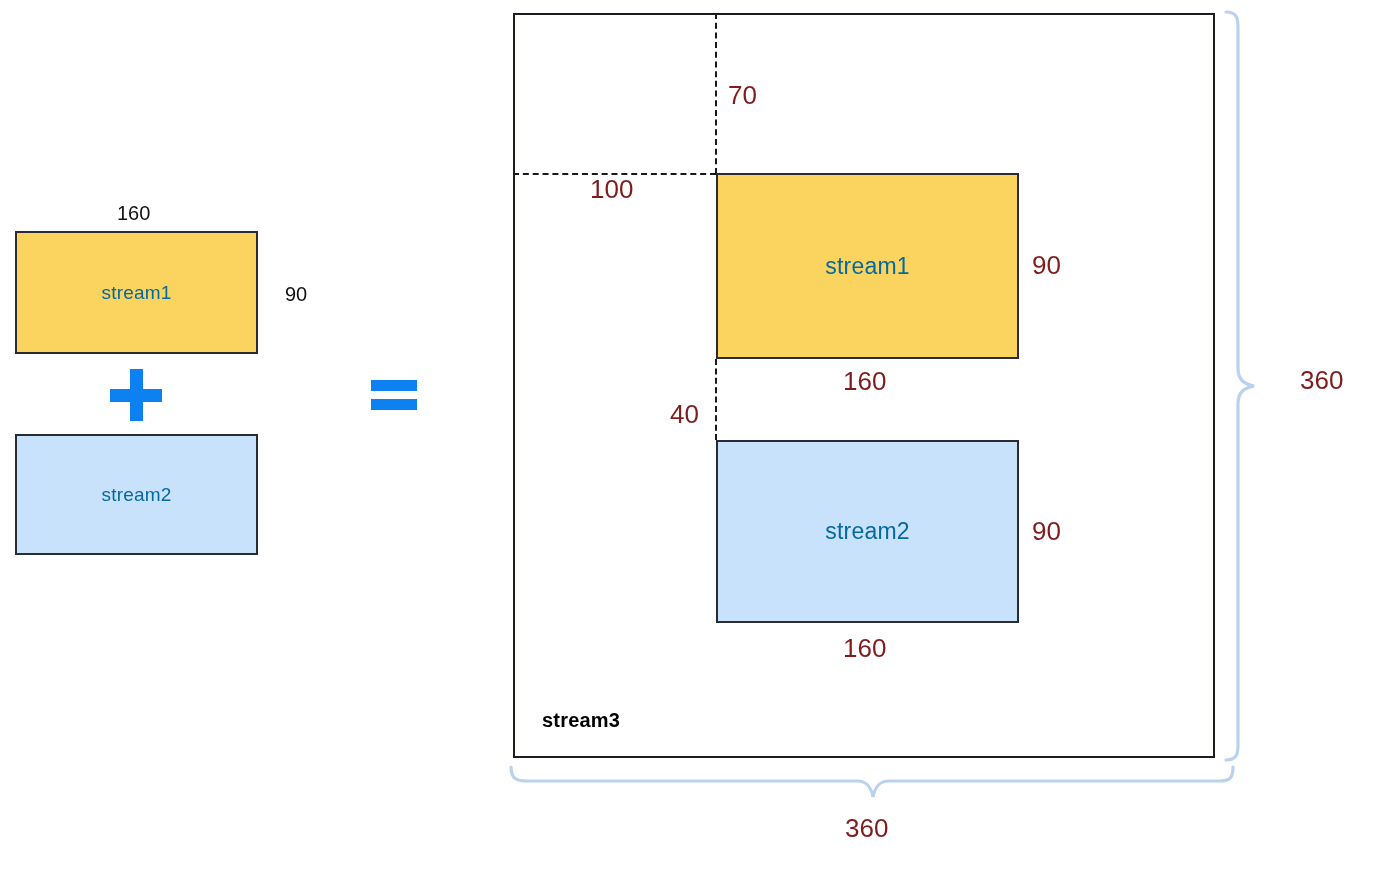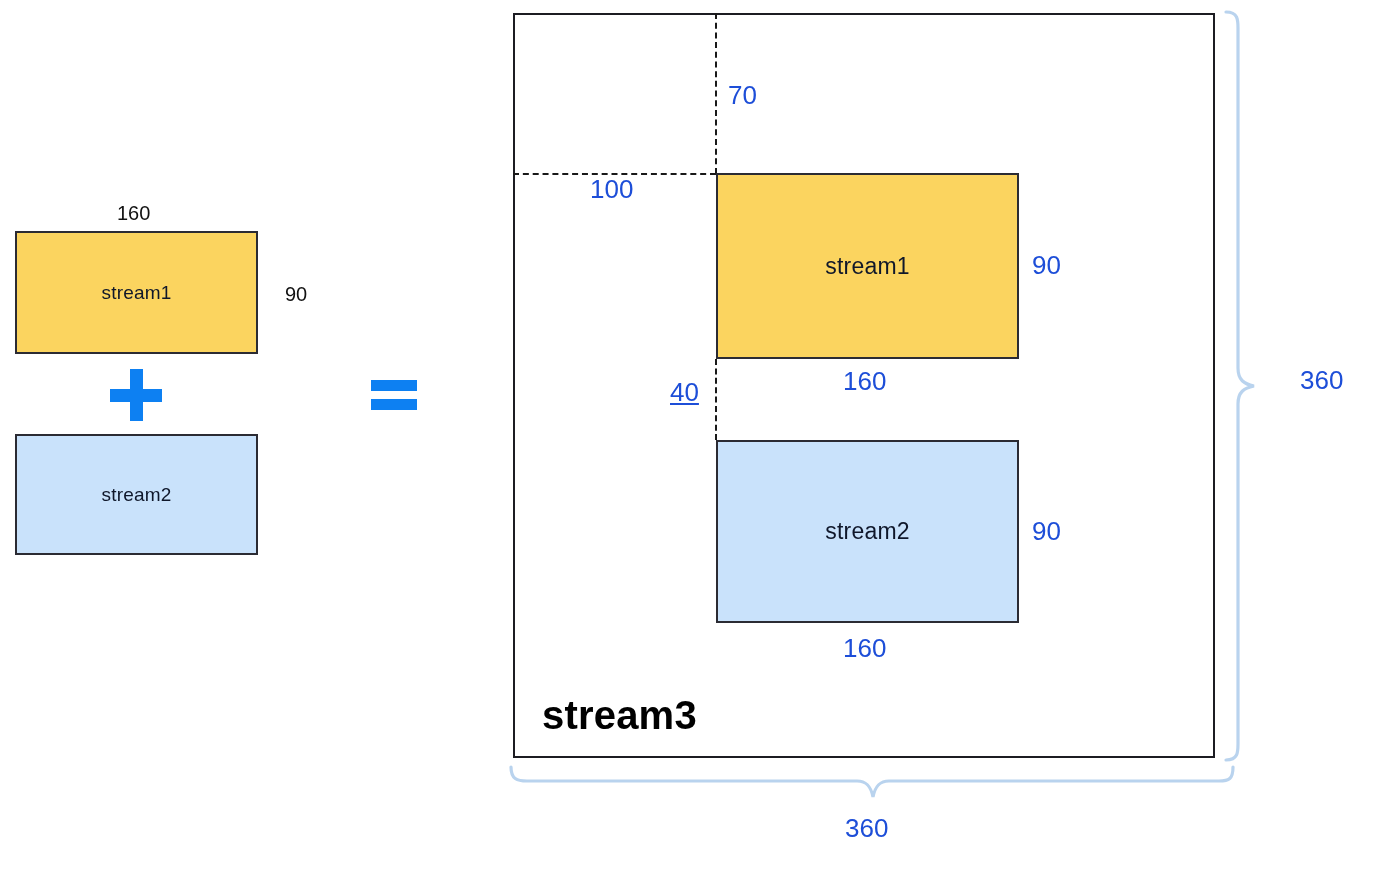--- a/index.html
+++ b/index.html
@@ -23,21 +23,21 @@
   .box {
     position: absolute;
     box-sizing: border-box;
     border: 2px solid #2b2b33;
     display: flex;
     align-items: center;
     justify-content: center;
   }
   .box-label {
     font-size: 23px;
-    color: #0f172a;
+    color: #0369a1;
     letter-spacing: 0.2px;
     line-height: 1;
     white-space: nowrap;
   }
 
   
   #small-stream1 {
     left: 15px; top: 231px; width: 243px; height: 123px;
     background: #FBD45F;
   }
@@ -51,22 +51,22 @@
   
   #stream3-box {
     left: 513px; top: 13px; width: 702px; height: 745px;
     background: #ffffff;
     border: 2px solid #1c1c22;
     display: block;
   }
   #stream3-title {
     position: absolute;
     left: 542px;
-    top: 693px;
-    font-size: 40px;
+    top: 709px;
+    font-size: 20px;
     font-weight: bold;
     color: #000000;
     letter-spacing: 0.2px;
     white-space: nowrap;
   }
 
   
   #big-stream1 {
     left: 716px; top: 173px; width: 303px; height: 186px;
     background: #FBD45F;
@@ -80,21 +80,21 @@
   .dim {
     position: absolute;
     font-size: 20px;
     color: #121212;
     white-space: nowrap;
     line-height: 1;
   }
   .dim-lg {
     position: absolute;
     font-size: 26px;
-    color: #1d4ed8;
+    color: #7f1d1d;
     white-space: nowrap;
     line-height: 1;
   }
 
   
   .dash-v {
     position: absolute;
     border-left: 2px dashed #191919;
     width: 0;
   }
@@ -174,21 +174,21 @@
   <div>
 
     <div class="box" id="stream3-box"></div>
 
     <div class="dash-v" style="left:715px; top:13px; height:161px;"></div>
     <div class="dash-h" style="left:513px; top:173px; width:203px;"></div>
     <div class="dash-v" style="left:715px; top:359px; height:81px;"></div>
 
     <div class="dim-lg" style="left:728px; top:82px;">70</div>
     <div class="dim-lg" style="left:590px; top:176px;">100</div>
-    <div class="dim-lg" style="left:670px; top:379px;text-decoration:underline;">40</div>
+    <div class="dim-lg" style="left:670px; top:401px;">40</div>
 
     <div class="box" id="big-stream1">
       <span class="box-label">stream1</span>
     </div>
     <div class="dim-lg" style="left:1032px; top:252px;">90</div>
     <div class="dim-lg" style="left:843px; top:368px;">160</div>
 
     <div class="box" id="big-stream2">
       <span class="box-label">stream2</span>
     </div>

